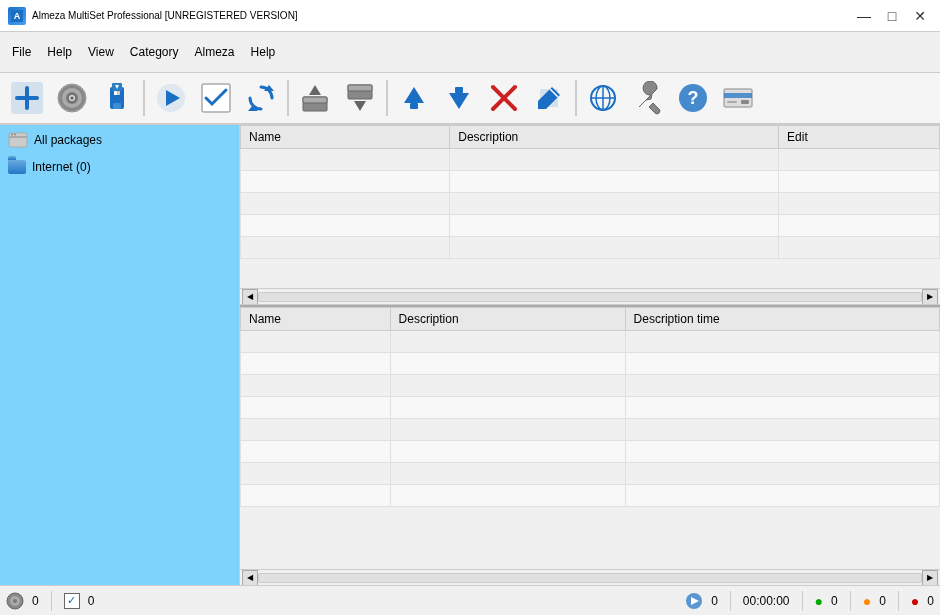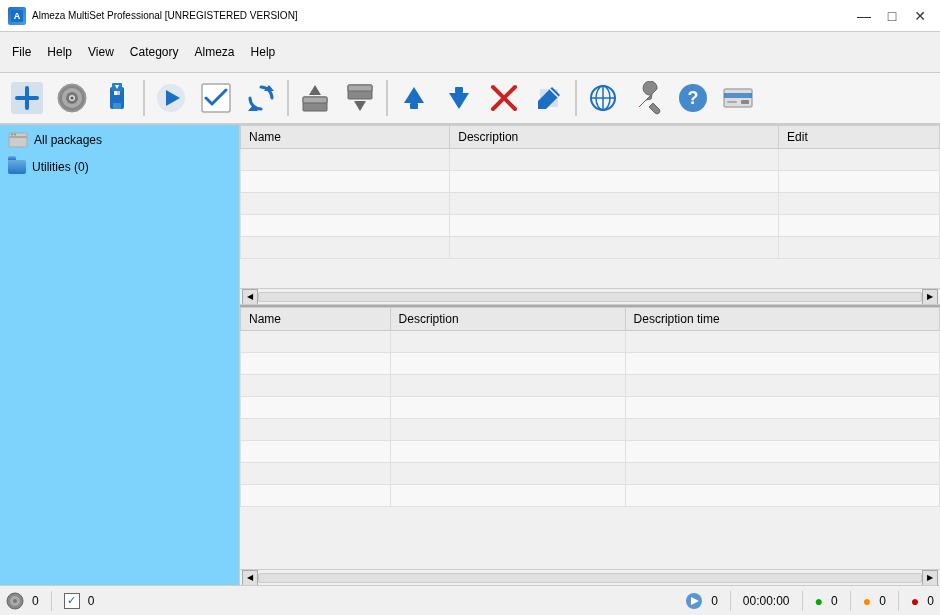--- a/index.html
+++ b/index.html
@@ -456,27 +456,27 @@
           <rect x="1" y="3" width="18" height="14" rx="1" fill="#ccc" stroke="#aaa" stroke-width="1"></rect>
           <rect x="1" y="6" width="18" height="2" fill="#aaa"></rect>
           <circle cx="4" cy="4.5" r="1" fill="#888"></circle>
           <circle cx="7" cy="4.5" r="1" fill="#888"></circle>
         </svg>
       </div>
       <span>All packages</span>
     </div>
 
 
-
-
-
     <div class="sidebar-item">
       <div class="folder-icon"></div>
-      <span>Utilities (0)</span>
+      <span>Internet (0)</span>
     </div>
+
+
+
   </div>
 
   <div class="right-content">
 
     <div class="table-container">
       <div class="table-wrapper">
         <table>
           <thead>
             <tr>
               <th>Name</th>

